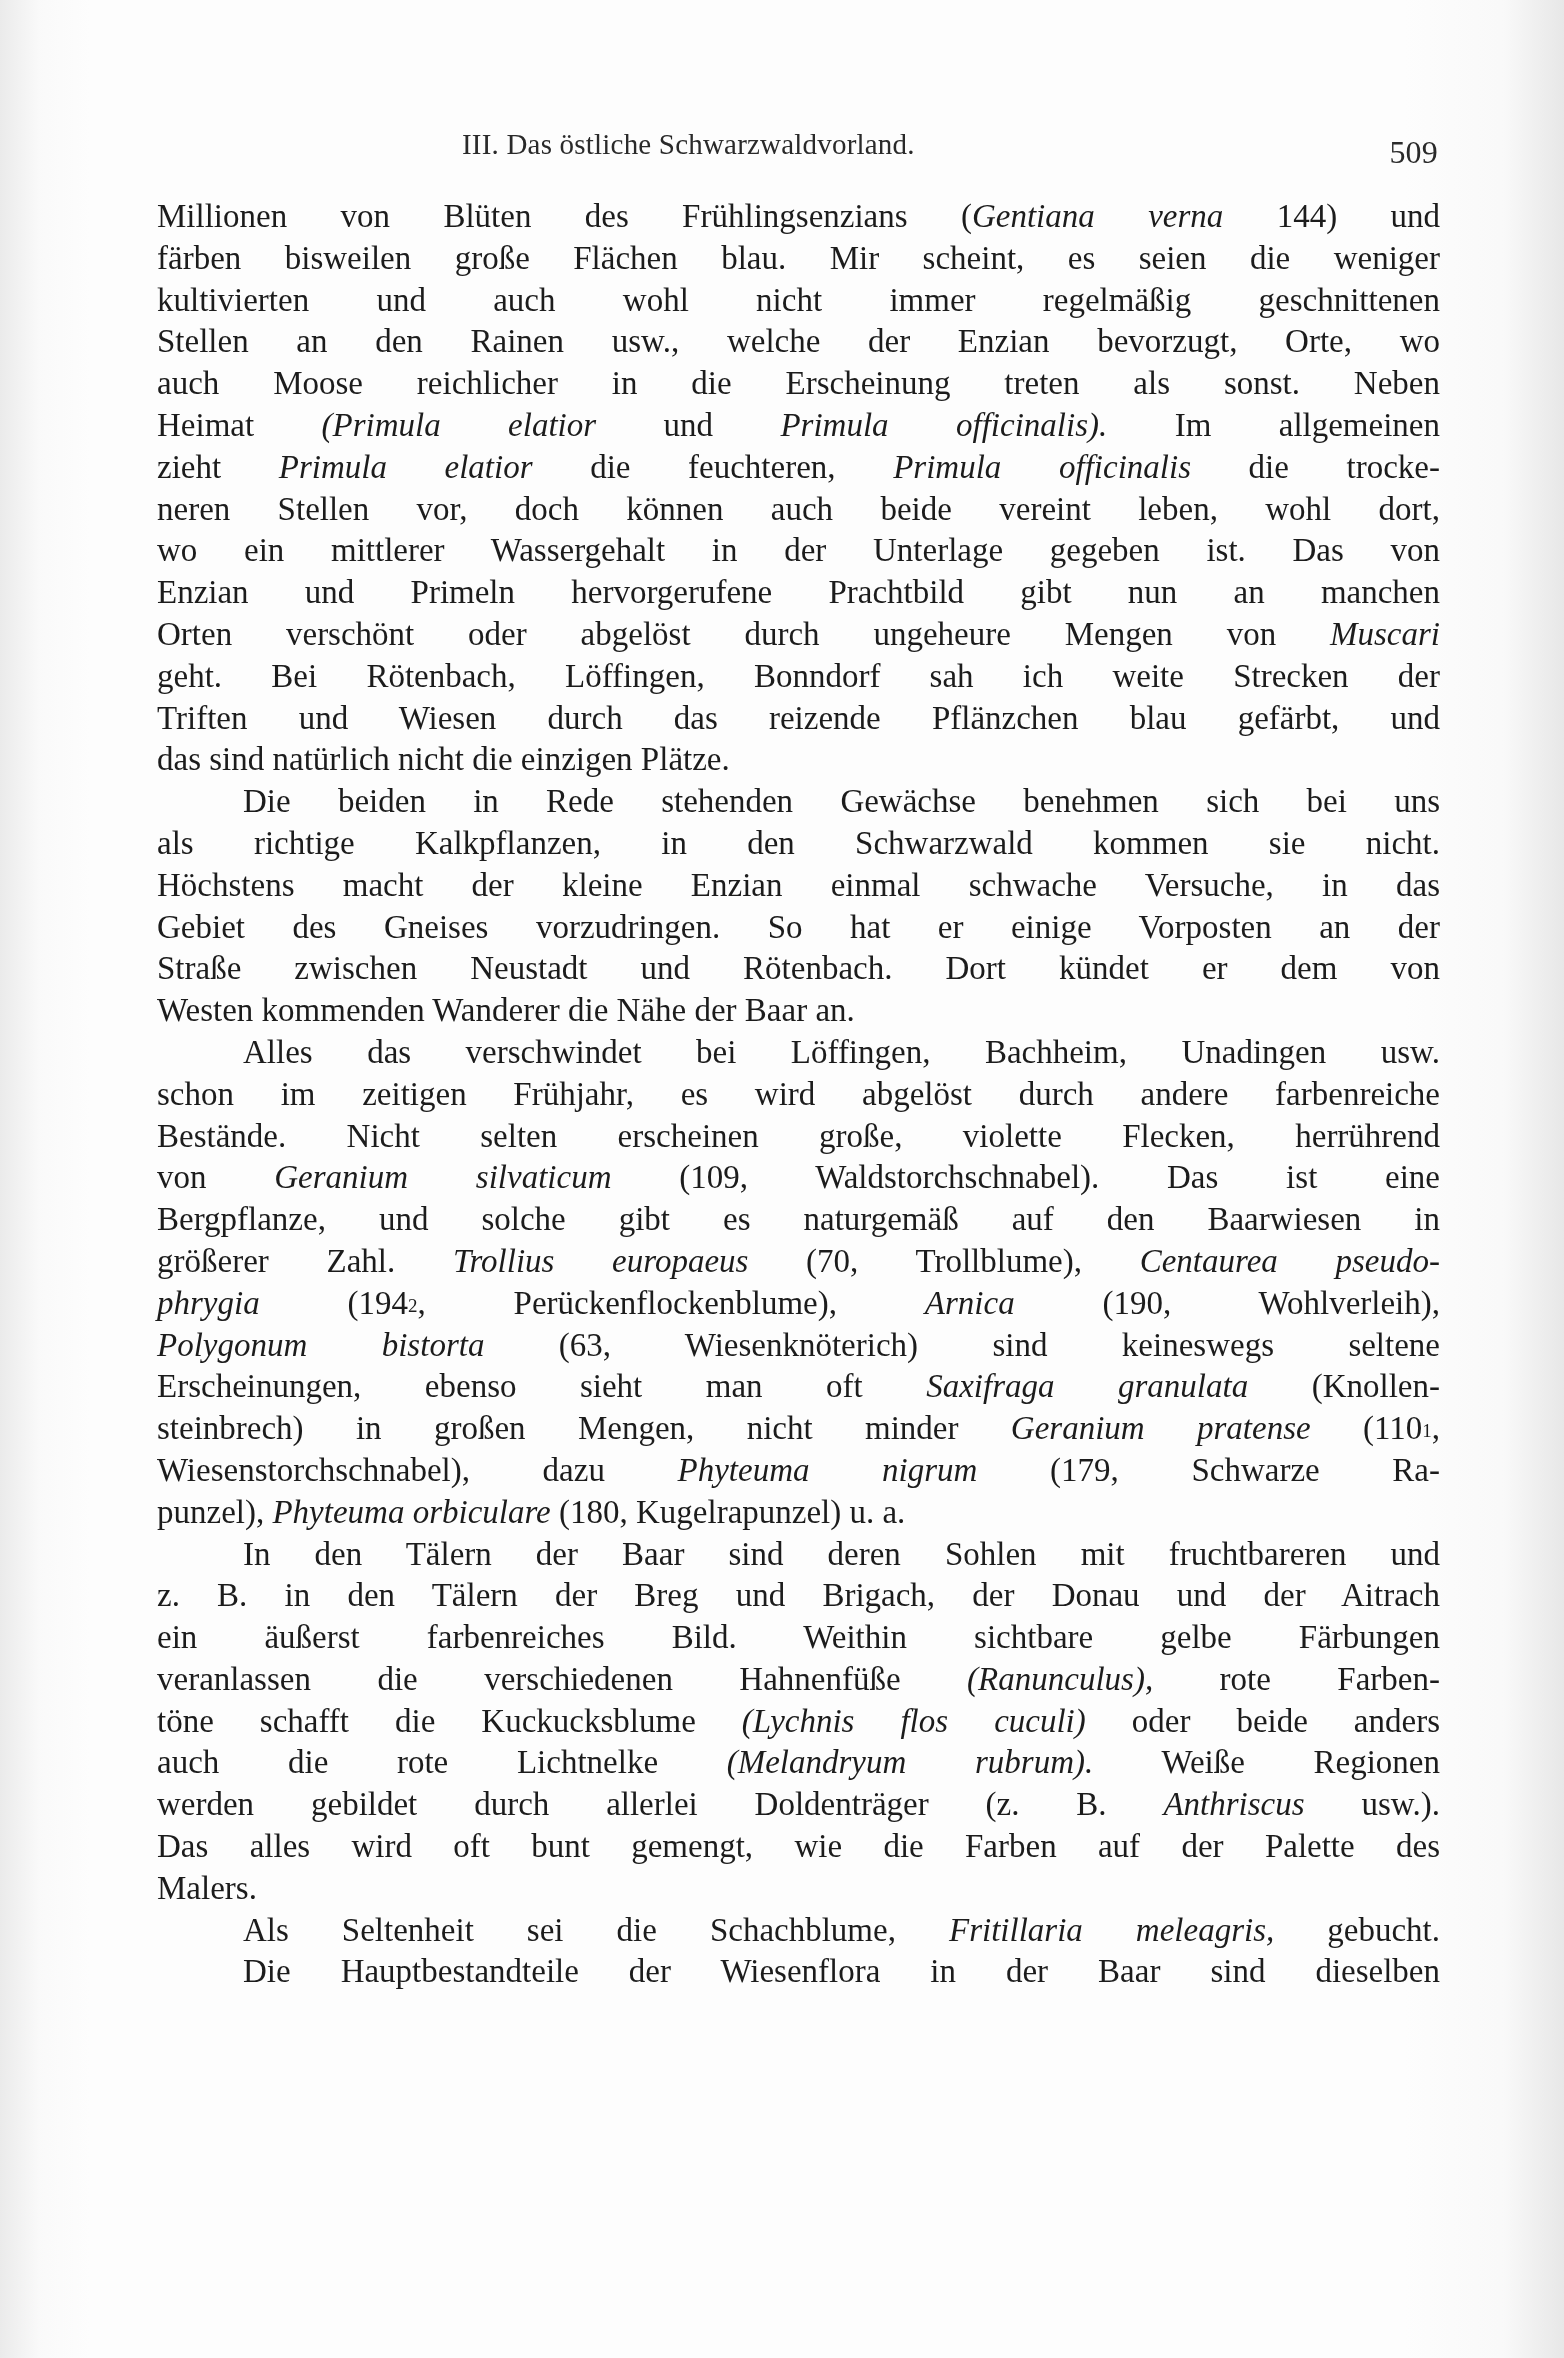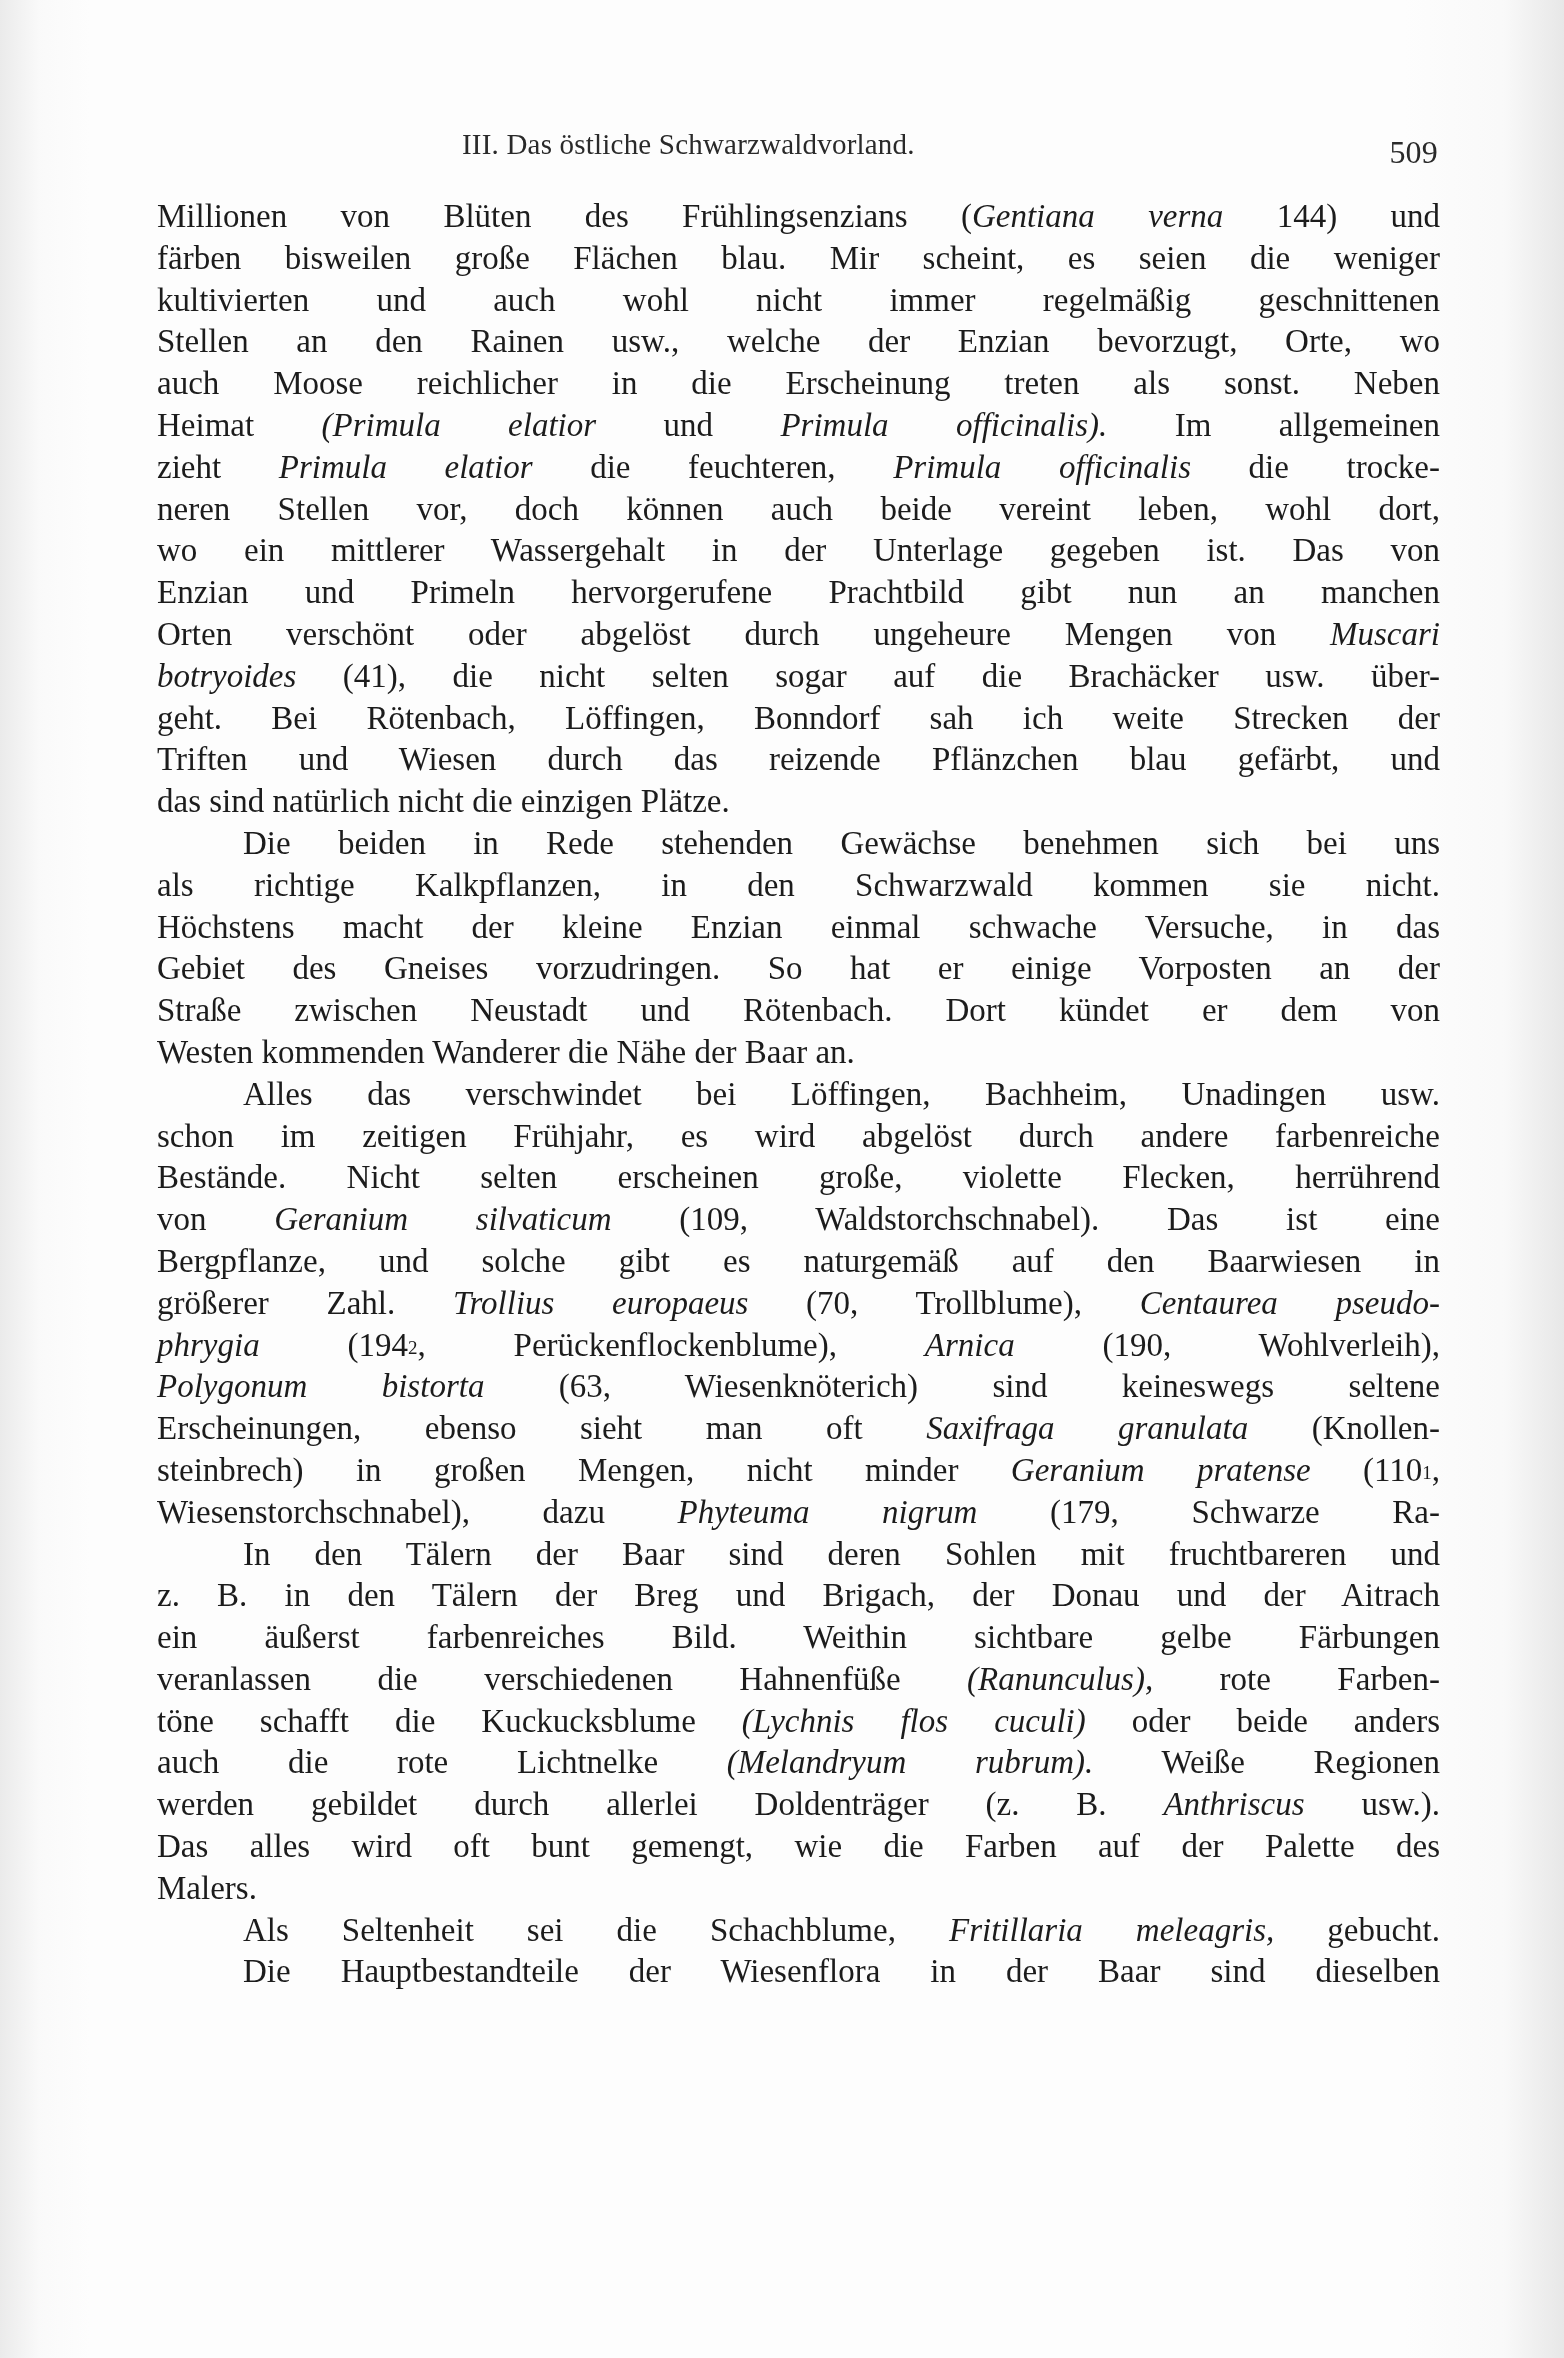--- a/index.html
+++ b/index.html
@@ -44,41 +44,41 @@
       <div class="line"><span class="seg-roman">färben bisweilen große Flächen blau.  Mir scheint, es seien die weniger</span></div>
       <div class="line"><span class="seg-roman">kultivierten und auch wohl nicht immer regelmäßig geschnittenen</span></div>
       <div class="line"><span class="seg-roman">Stellen an den Rainen usw., welche der Enzian bevorzugt, Orte, wo</span></div>
       <div class="line"><span class="seg-roman">auch Moose reichlicher in die Erscheinung treten als sonst.  Neben</span></div>
       <div class="line"><span class="seg-roman">Heimat </span><span class="seg-italic">(Primula elatior</span><span class="seg-roman"> und </span><span class="seg-italic">Primula officinalis).</span><span class="seg-roman">  Im allgemeinen</span></div>
       <div class="line"><span class="seg-roman">zieht </span><span class="seg-italic">Primula elatior</span><span class="seg-roman"> die feuchteren, </span><span class="seg-italic">Primula officinalis</span><span class="seg-roman"> die trocke-</span></div>
       <div class="line"><span class="seg-roman">neren Stellen vor, doch können auch beide vereint leben, wohl dort,</span></div>
       <div class="line"><span class="seg-roman">wo ein mittlerer Wassergehalt in der Unterlage gegeben ist.  Das von</span></div>
       <div class="line"><span class="seg-roman">Enzian und Primeln hervorgerufene Prachtbild gibt nun an manchen</span></div>
       <div class="line"><span class="seg-roman">Orten verschönt oder abgelöst durch ungeheure Mengen von </span><span class="seg-italic">Muscari</span></div>
-      <div class="line"><span class="seg-italic">botryoides</span><span class="seg-roman"> (41), die nicht selten sogar auf die Brachäcker usw. über-</span></div>
       <div class="line"><span class="seg-roman">geht.  Bei Rötenbach, Löffingen, Bonndorf sah ich weite Strecken der</span></div>
       <div class="line"><span class="seg-roman">Triften und Wiesen durch das reizende Pflänzchen blau gefärbt, und</span></div>
       <div class="line last"><span class="seg-roman">das sind natürlich nicht die einzigen Plätze.</span></div>
       <div class="line indent"><span class="seg-roman">Die beiden in Rede stehenden Gewächse benehmen sich bei uns</span></div>
       <div class="line"><span class="seg-roman">als richtige Kalkpflanzen, in den Schwarzwald kommen sie nicht.</span></div>
       <div class="line"><span class="seg-roman">Höchstens macht der kleine Enzian einmal schwache Versuche, in das</span></div>
       <div class="line"><span class="seg-roman">Gebiet des Gneises vorzudringen.  So hat er einige Vorposten an der</span></div>
       <div class="line"><span class="seg-roman">Straße zwischen Neustadt und Rötenbach.  Dort kündet er dem von</span></div>
       <div class="line last"><span class="seg-roman">Westen kommenden Wanderer die Nähe der Baar an.</span></div>
       <div class="line indent"><span class="seg-roman">Alles das verschwindet bei Löffingen, Bachheim, Unadingen usw.</span></div>
       <div class="line"><span class="seg-roman">schon im zeitigen Frühjahr, es wird abgelöst durch andere farbenreiche</span></div>
       <div class="line"><span class="seg-roman">Bestände.  Nicht selten erscheinen große, violette Flecken, herrührend</span></div>
       <div class="line"><span class="seg-roman">von </span><span class="seg-italic">Geranium silvaticum</span><span class="seg-roman"> (109, Waldstorchschnabel).  Das ist eine</span></div>
       <div class="line"><span class="seg-roman">Bergpflanze, und solche gibt es naturgemäß auf den Baarwiesen in</span></div>
       <div class="line"><span class="seg-roman">größerer Zahl.  </span><span class="seg-italic">Trollius europaeus</span><span class="seg-roman"> (70, Trollblume), </span><span class="seg-italic">Centaurea pseudo-</span></div>
       <div class="line"><span class="seg-italic">phrygia</span><span class="seg-roman"> (194</span><span class="sup">2</span><span class="seg-roman">, Perückenflockenblume), </span><span class="seg-italic">Arnica</span><span class="seg-roman"> (190, Wohlverleih),</span></div>
       <div class="line"><span class="seg-italic">Polygonum bistorta</span><span class="seg-roman"> (63, Wiesenknöterich) sind keineswegs seltene</span></div>
       <div class="line"><span class="seg-roman">Erscheinungen, ebenso sieht man oft </span><span class="seg-italic">Saxifraga granulata</span><span class="seg-roman"> (Knollen-</span></div>
       <div class="line"><span class="seg-roman">steinbrech) in großen Mengen, nicht minder </span><span class="seg-italic">Geranium pratense</span><span class="seg-roman"> (110</span><span class="sup">1</span><span class="seg-roman">,</span></div>
       <div class="line"><span class="seg-roman">Wiesenstorchschnabel), dazu </span><span class="seg-italic">Phyteuma nigrum</span><span class="seg-roman"> (179, Schwarze Ra-</span></div>
+      <div class="line last"><span class="seg-roman">punzel), </span><span class="seg-italic">Phyteuma orbiculare</span><span class="seg-roman"> (180, Kugelrapunzel) u. a.</span></div>
       <div class="line indent"><span class="seg-roman">In den Tälern der Baar sind deren Sohlen mit fruchtbareren und</span></div>
       <div class="line"><span class="seg-roman">z. B. in den Tälern der Breg und Brigach, der Donau und der Aitrach</span></div>
       <div class="line"><span class="seg-roman">ein äußerst farbenreiches Bild.  Weithin sichtbare gelbe Färbungen</span></div>
       <div class="line"><span class="seg-roman">veranlassen die verschiedenen Hahnenfüße </span><span class="seg-italic">(Ranunculus),</span><span class="seg-roman"> rote Farben-</span></div>
       <div class="line"><span class="seg-roman">töne schafft die Kuckucksblume </span><span class="seg-italic">(Lychnis flos cuculi)</span><span class="seg-roman"> oder beide anders</span></div>
       <div class="line"><span class="seg-roman">auch die rote Lichtnelke </span><span class="seg-italic">(Melandryum rubrum).</span><span class="seg-roman">  Weiße Regionen</span></div>
       <div class="line"><span class="seg-roman">werden gebildet durch allerlei Doldenträger (z. B. </span><span class="seg-italic">Anthriscus</span><span class="seg-roman"> usw.).</span></div>
       <div class="line"><span class="seg-roman">Das alles wird oft bunt gemengt, wie die Farben auf der Palette des</span></div>
       <div class="line last"><span class="seg-roman">Malers.</span></div>
       <div class="line indent"><span class="seg-roman">Als Seltenheit sei die Schachblume, </span><span class="seg-italic">Fritillaria meleagris,</span><span class="seg-roman"> gebucht.</span></div>

